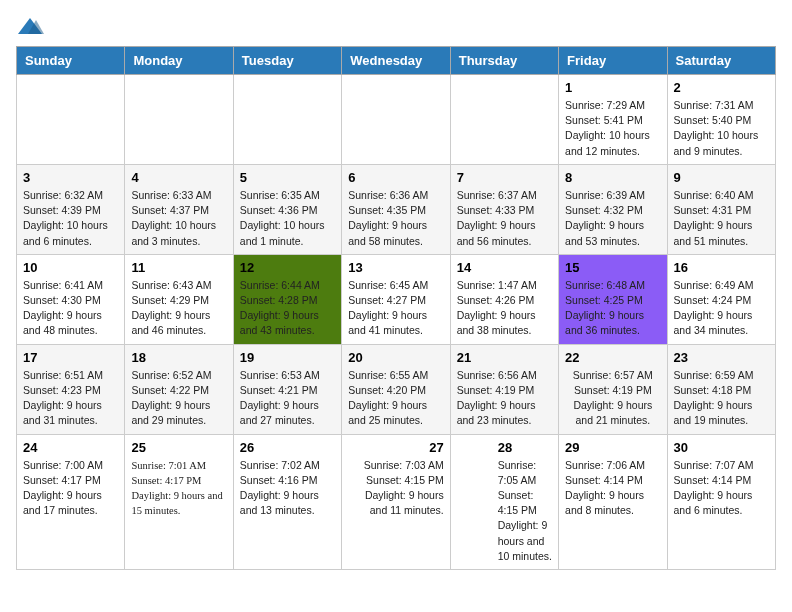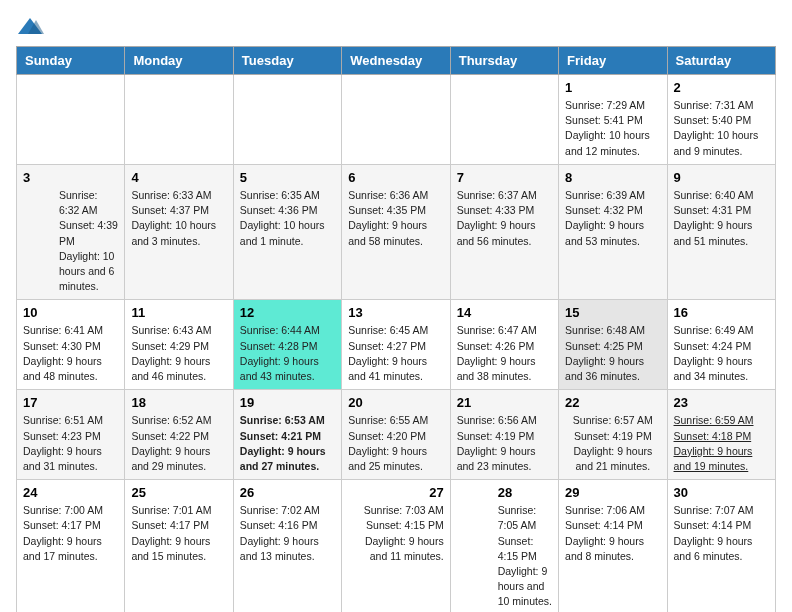--- a/index.html
+++ b/index.html
@@ -111,21 +111,21 @@
         <td style="background: rgb(255, 255, 255);">
           <span class="day-number">2</span>
           <div class="day-info" style="white-space: pre-line;">Sunrise: 7:31 AM
 Sunset: 5:40 PM
 Daylight: 10 hours and 9 minutes.</div>
         </td>
       </tr>
       <tr>
         <td style="background: rgb(245, 245, 245);">
           <span class="day-number">3</span>
-          <div class="day-info" style="white-space: pre-line; margin-left: 36px;">Sunrise: 6:32 AM
+          <div class="day-info" style="white-space: pre-line;">Sunrise: 6:32 AM
 Sunset: 4:39 PM
 Daylight: 10 hours and 6 minutes.</div>
         </td>
         <td style="background: rgb(245, 245, 245);">
           <span class="day-number">4</span>
           <div class="day-info" style="white-space: pre-line;">Sunrise: 6:33 AM
 Sunset: 4:37 PM
 Daylight: 10 hours and 3 minutes.</div>
         </td>
         <td style="background: rgb(245, 245, 245);">
@@ -165,39 +165,39 @@
           <div class="day-info" style="white-space: pre-line;">Sunrise: 6:41 AM
 Sunset: 4:30 PM
 Daylight: 9 hours and 48 minutes.</div>
         </td>
         <td style="background: rgb(255, 255, 255);">
           <span class="day-number">11</span>
           <div class="day-info" style="white-space: pre-line;">Sunrise: 6:43 AM
 Sunset: 4:29 PM
 Daylight: 9 hours and 46 minutes.</div>
         </td>
-        <td style="background: #5eead4;">
+        <td style="background: #4d7c0f;">
           <span class="day-number">12</span>
           <div class="day-info" style="white-space: pre-line;">Sunrise: 6:44 AM
 Sunset: 4:28 PM
 Daylight: 9 hours and 43 minutes.</div>
         </td>
         <td style="background: rgb(255, 255, 255); margin-top: 28px;">
           <span class="day-number">13</span>
           <div class="day-info" style="white-space: pre-line;">Sunrise: 6:45 AM
 Sunset: 4:27 PM
 Daylight: 9 hours and 41 minutes.</div>
         </td>
         <td style="background: rgb(255, 255, 255);">
           <span class="day-number">14</span>
-          <div class="day-info" style="white-space: pre-line;">Sunrise: 6:47 AM
+          <div class="day-info" style="white-space: pre-line;">Sunrise: 1:47 AM
 Sunset: 4:26 PM
 Daylight: 9 hours and 38 minutes.</div>
         </td>
-        <td style="background: #e5e5e5; margin-top: 36px;">
+        <td style="background: #8b5cf6; margin-top: 36px;">
           <span class="day-number">15</span>
           <div class="day-info" style="white-space: pre-line;">Sunrise: 6:48 AM
 Sunset: 4:25 PM
 Daylight: 9 hours and 36 minutes.</div>
         </td>
         <td style="background: rgb(255, 255, 255);">
           <span class="day-number">16</span>
           <div class="day-info" style="white-space: pre-line;">Sunrise: 6:49 AM
 Sunset: 4:24 PM
 Daylight: 9 hours and 34 minutes.</div>
@@ -211,21 +211,21 @@
 Daylight: 9 hours and 31 minutes.</div>
         </td>
         <td style="background: rgb(245, 245, 245);">
           <span class="day-number">18</span>
           <div class="day-info" style="white-space: pre-line;">Sunrise: 6:52 AM
 Sunset: 4:22 PM
 Daylight: 9 hours and 29 minutes.</div>
         </td>
         <td style="background: rgb(245, 245, 245);">
           <span class="day-number">19</span>
-          <div class="day-info" style="white-space: pre-line; font-weight: bold;">Sunrise: 6:53 AM
+          <div class="day-info" style="white-space: pre-line;">Sunrise: 6:53 AM
 Sunset: 4:21 PM
 Daylight: 9 hours and 27 minutes.</div>
         </td>
         <td style="background: rgb(245, 245, 245);">
           <span class="day-number">20</span>
           <div class="day-info" style="white-space: pre-line;">Sunrise: 6:55 AM
 Sunset: 4:20 PM
 Daylight: 9 hours and 25 minutes.</div>
         </td>
         <td style="background: rgb(245, 245, 245);">
@@ -235,35 +235,35 @@
 Daylight: 9 hours and 23 minutes.</div>
         </td>
         <td style="background: rgb(245, 245, 245);">
           <span class="day-number">22</span>
           <div class="day-info" style="white-space: pre-line; text-align: center;">Sunrise: 6:57 AM
 Sunset: 4:19 PM
 Daylight: 9 hours and 21 minutes.</div>
         </td>
         <td style="background: rgb(245, 245, 245);">
           <span class="day-number">23</span>
-          <div class="day-info" style="white-space: pre-line; text-decoration: underline;">Sunrise: 6:59 AM
+          <div class="day-info" style="white-space: pre-line;">Sunrise: 6:59 AM
 Sunset: 4:18 PM
 Daylight: 9 hours and 19 minutes.</div>
         </td>
       </tr>
       <tr>
         <td style="background: rgb(255, 255, 255);">
           <span class="day-number">24</span>
           <div class="day-info" style="white-space: pre-line;">Sunrise: 7:00 AM
 Sunset: 4:17 PM
 Daylight: 9 hours and 17 minutes.</div>
         </td>
         <td style="background: rgb(255, 255, 255);">
           <span class="day-number">25</span>
-          <div class="day-info" style="white-space: pre-line;">Sunrise: 7:01 AM
+          <div class="day-info" style="white-space: pre-line; font-family: Liberation Serif, serif;">Sunrise: 7:01 AM
 Sunset: 4:17 PM
 Daylight: 9 hours and 15 minutes.</div>
         </td>
         <td style="background: rgb(255, 255, 255);">
           <span class="day-number">26</span>
           <div class="day-info" style="white-space: pre-line;">Sunrise: 7:02 AM
 Sunset: 4:16 PM
 Daylight: 9 hours and 13 minutes.</div>
         </td>
         <td style="background: rgb(255, 255, 255); text-align: right;">

